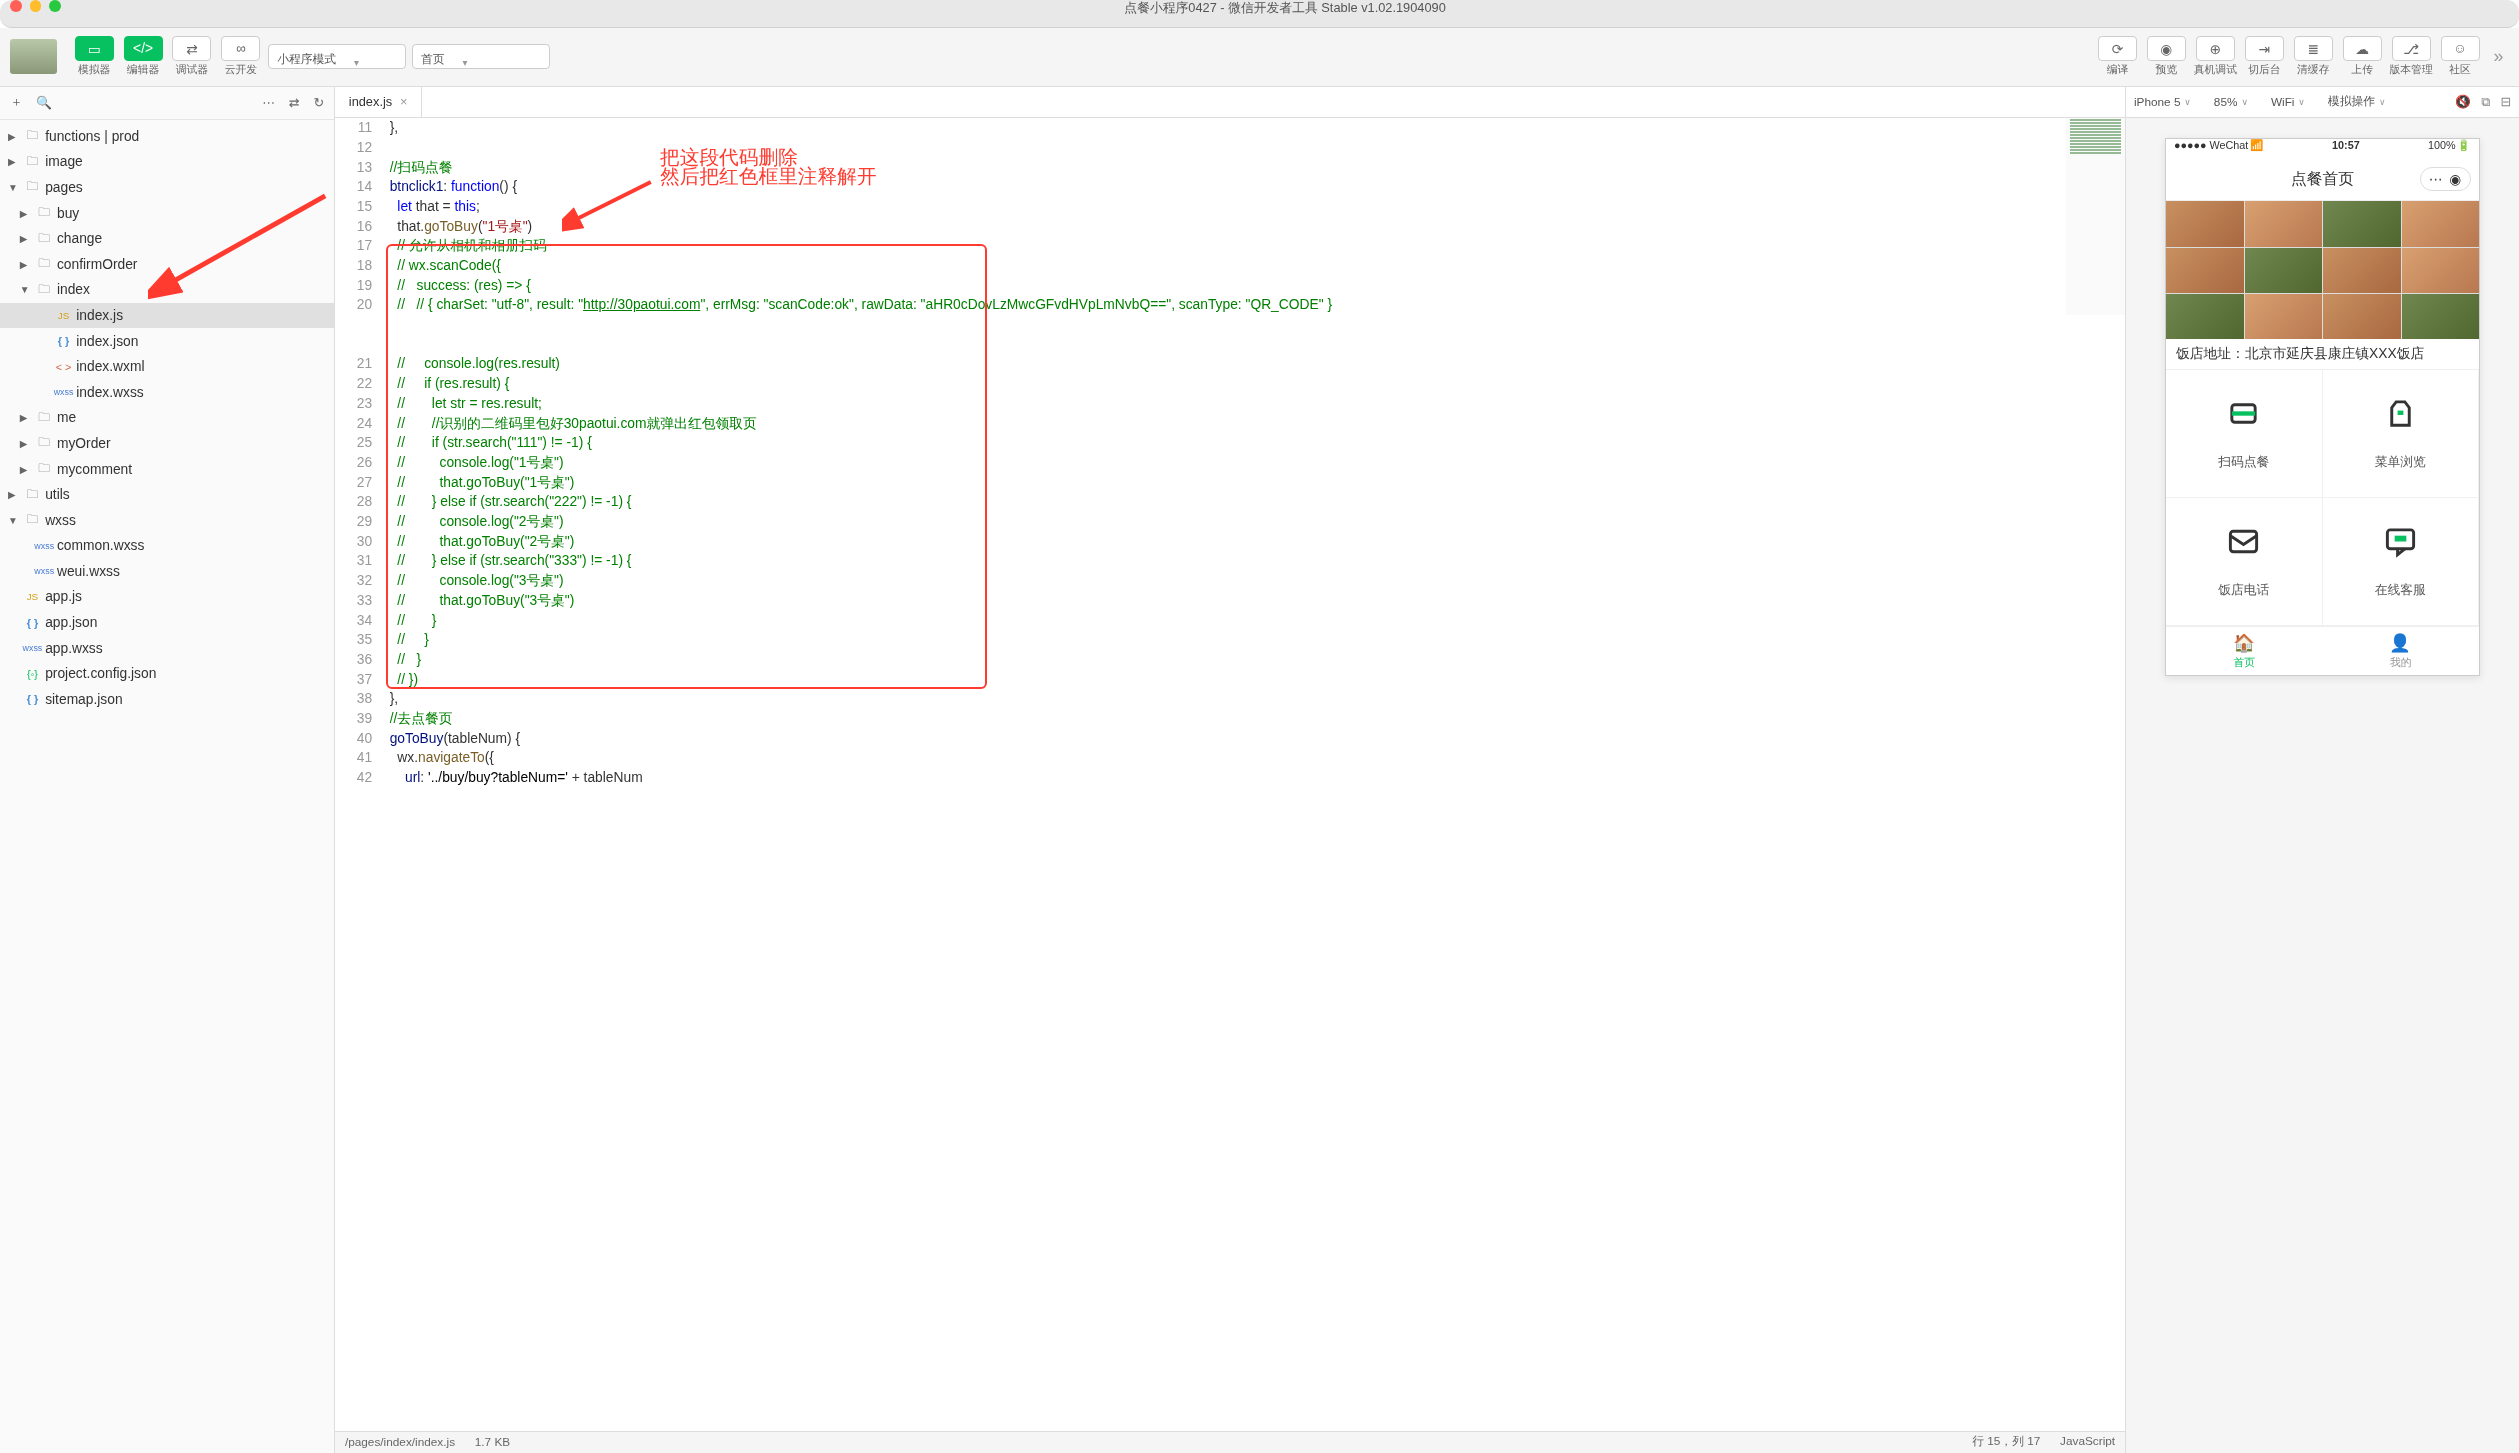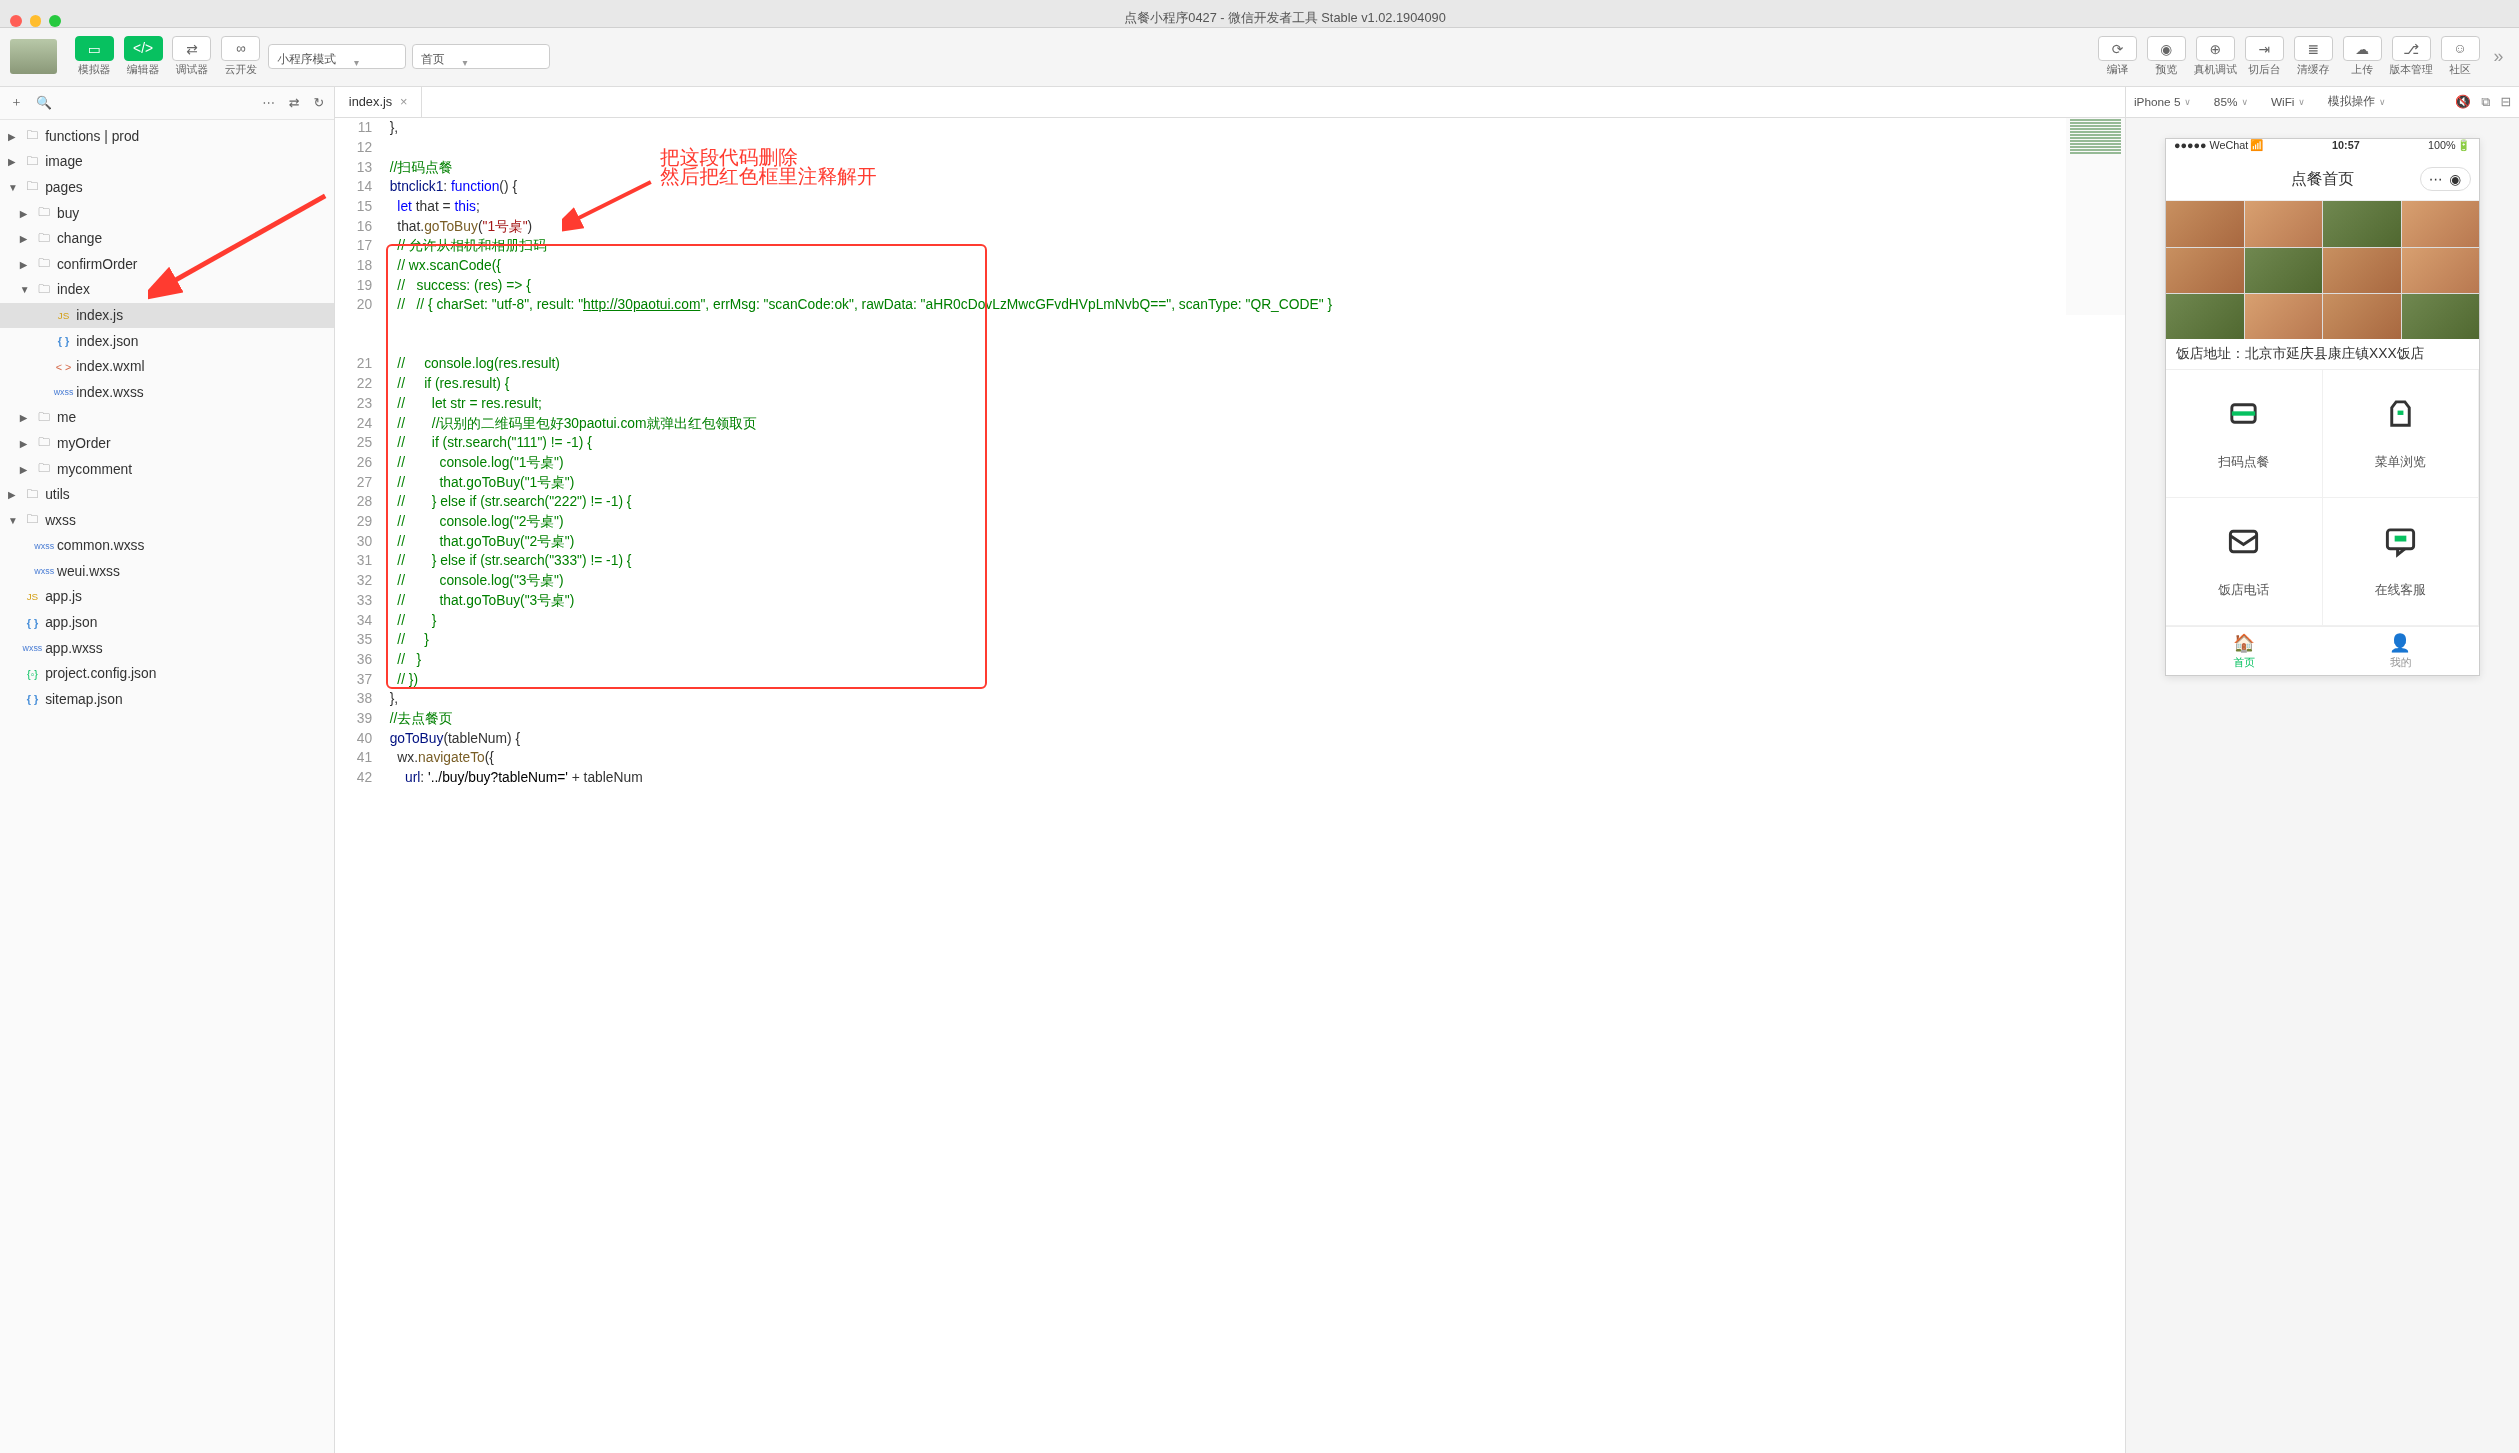--- a/index.html
+++ b/index.html
@@ -1,19 +1,19 @@
 <!DOCTYPE html>
 <html><head>
 <meta charset="utf-8">
 <style>
 * { margin: 0; padding: 0; box-sizing: border-box; font-family: -apple-system, "PingFang SC", "Microsoft YaHei", sans-serif; }
 body { background: #fff; font-size: 12.8px; color: #333; overflow: hidden; }
 
 
-.titlebar { height: 27.6px; background: #e8e8e8; display: flex; align-items: flex-end; padding: 0 9.9px; border-bottom: 1px solid #d0d0d0; }
+.titlebar { height: 27.6px; background: #e8e8e8; display: flex; align-items: flex-start; padding: 0 9.9px; border-bottom: 1px solid #d0d0d0; border-radius: 12px; }
 .traffic { display: flex; gap: 7.9px; }
 .traffic span { width: 11.8px; height: 11.8px; border-radius: 50%; }
 .tl-close { background: #ff5f56; }
 .tl-min { background: #ffbd2e; }
 .tl-max { background: #27c93f; }
 .title { flex: 1; text-align: center; color: #555; font-size: 12.8px; }
 
 
 .toolbar { height: 59px; background: #f5f5f5; border-bottom: 1px solid #ddd; display: flex; align-items: center; padding: 3.9px 9.9px; gap: 5.9px; }
 .thumb { width: 47px; height: 35px; background: linear-gradient(#b8c8a8, #8a9878); border-radius: 3px; margin-right: 9.9px; }
@@ -393,20 +393,28 @@
     </div>
 
     <svg class="arrow-svg" style="left:-187px; top:99px;" width="197" height="118" viewBox="0 0 200 120">
       <defs>
           <marker id="ah2" markerWidth="10" markerHeight="10" refX="2" refY="3" orient="auto">
             <path d="M0,0 L0,6 L9,3 z" fill="#ff3b30"></path>
           </marker>
         </defs>
       <line x1="180" y1="10" x2="20" y2="100" stroke="#ff3b30" stroke-width="5" marker-end="url(#ah2)"></line>
     </svg>
+    <div class="status">
+      <span>/pages/index/index.js</span>
+      <span>1.7 KB</span>
+      <div class="right">
+        <span>行 15，列 17</span>
+        <span>JavaScript</span>
+      </div>
+    </div>
   </div>
 
   <div class="sim-panel">
     <div class="sim-bar">
       <div class="sim-sel">
           <span>iPhone 5</span>
           <span class="arrow">∨</span>
         </div>
       <div class="sim-sel">
           <span>85%</span>

